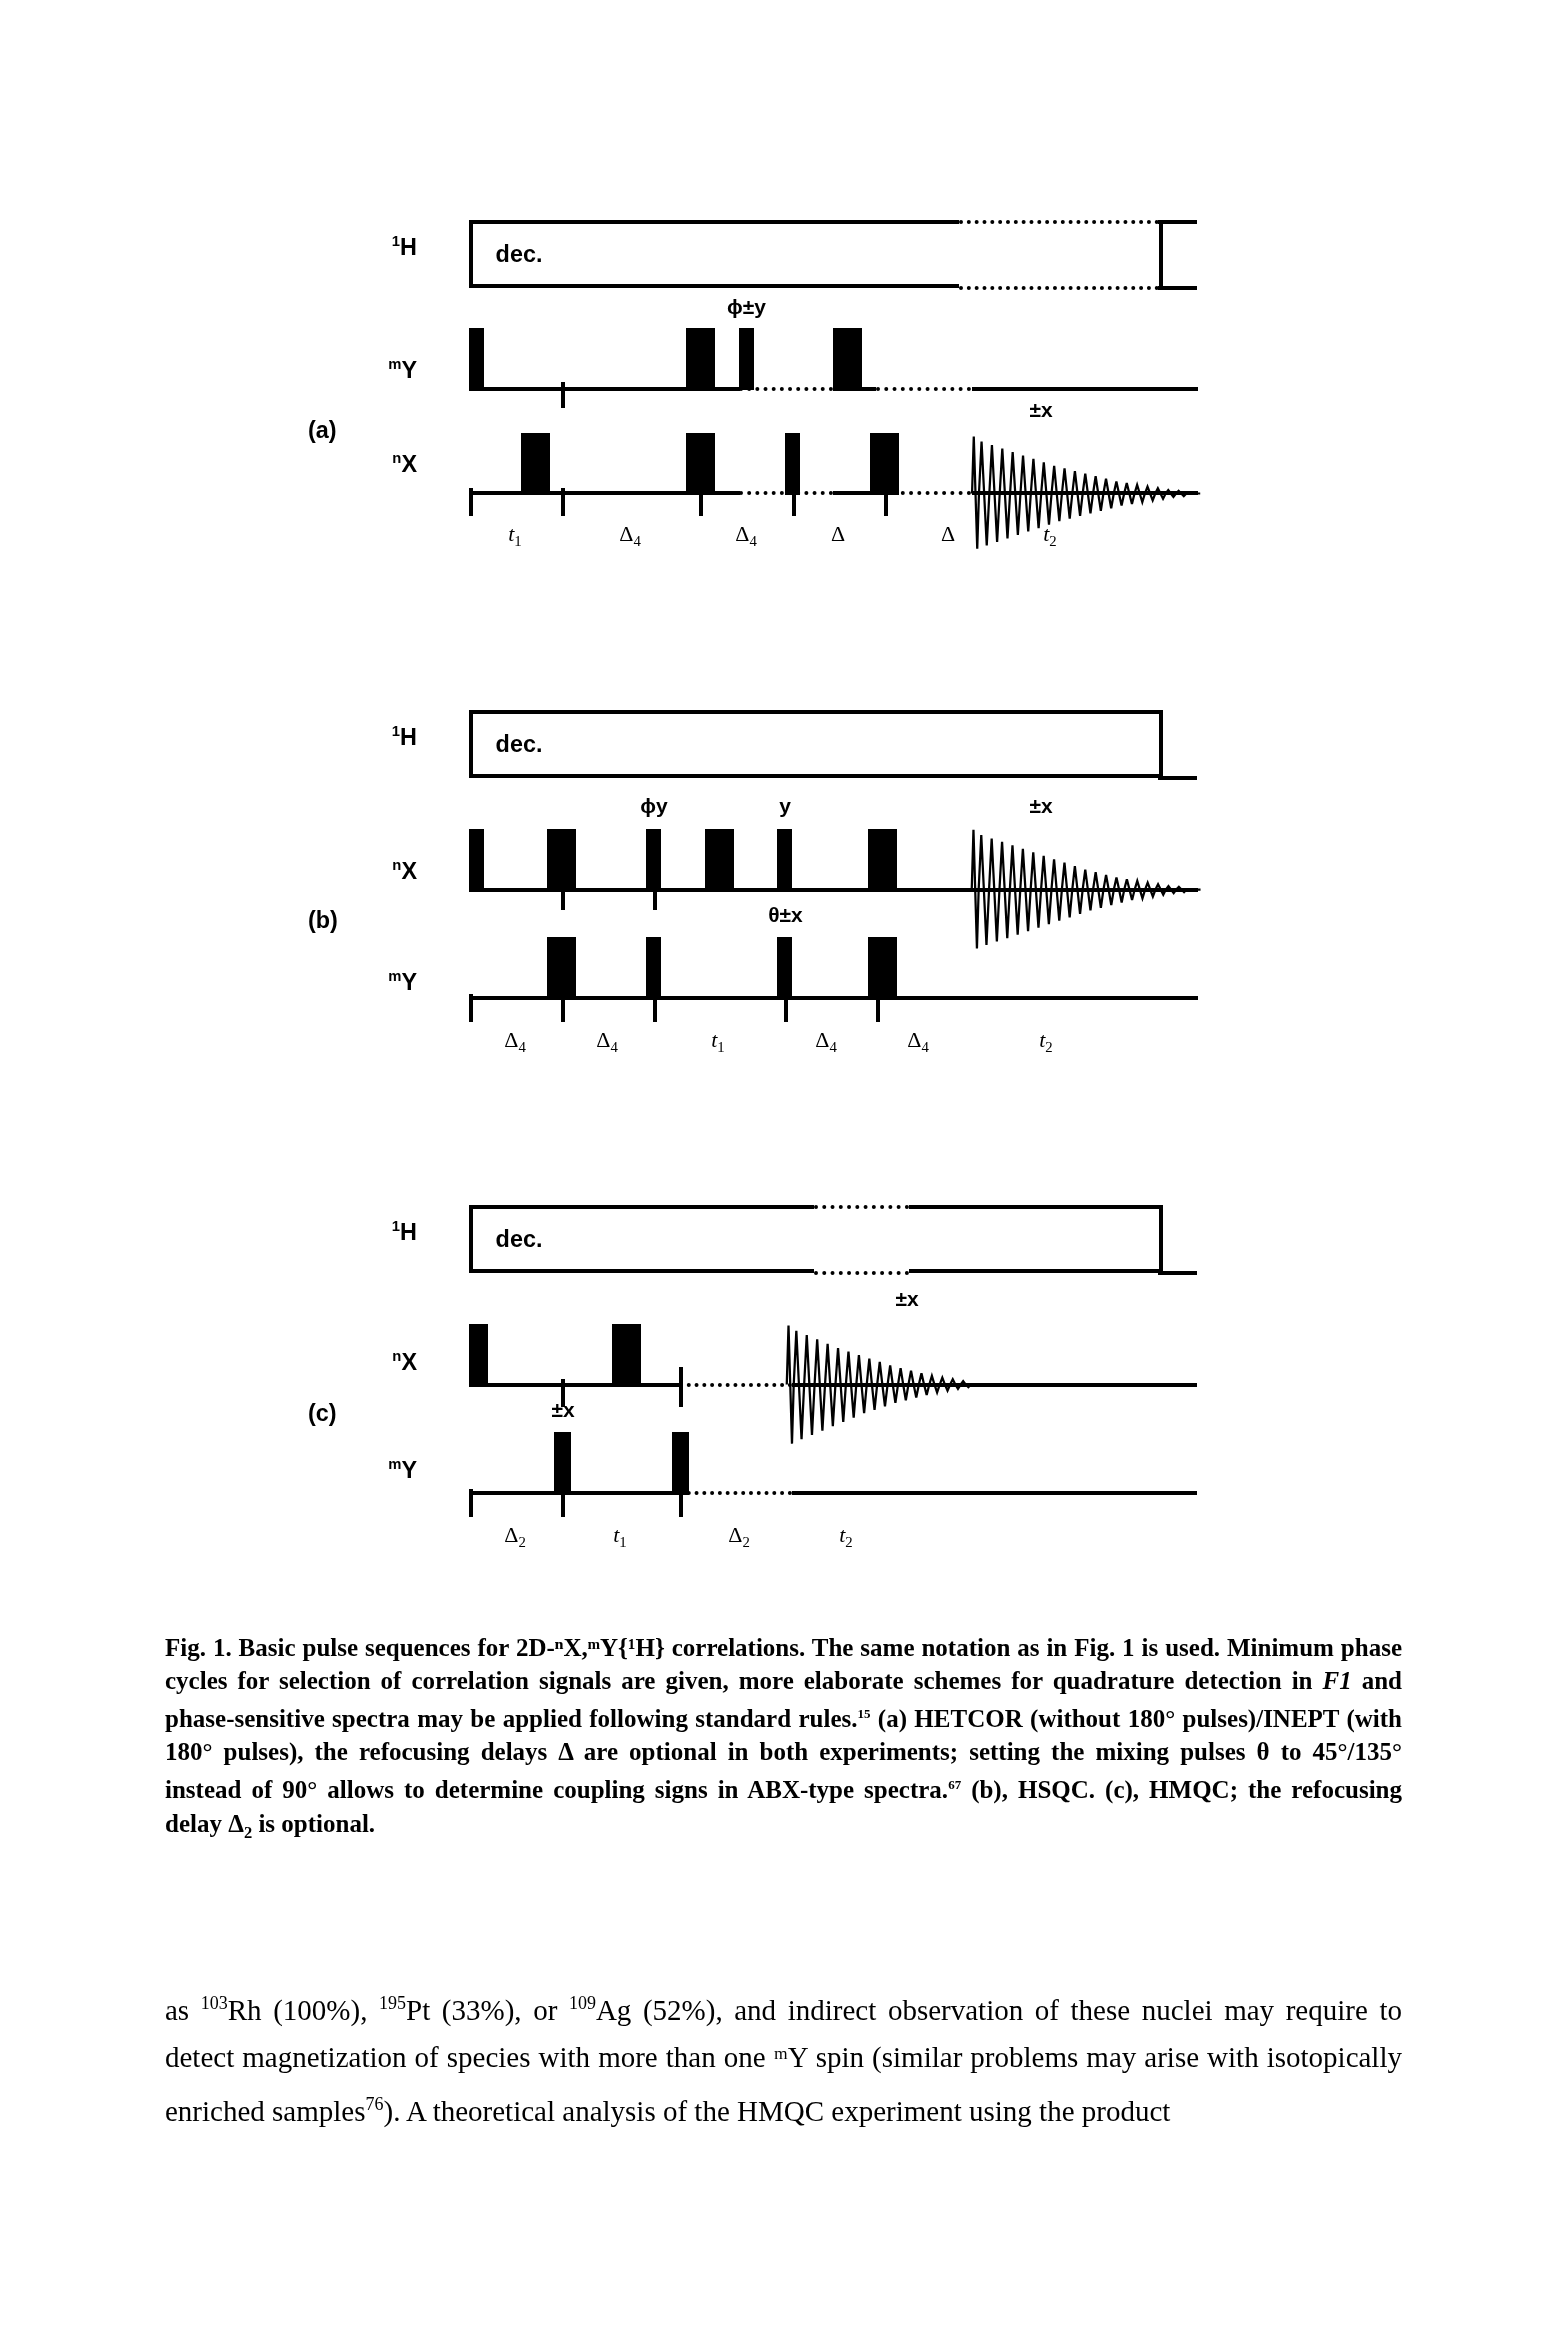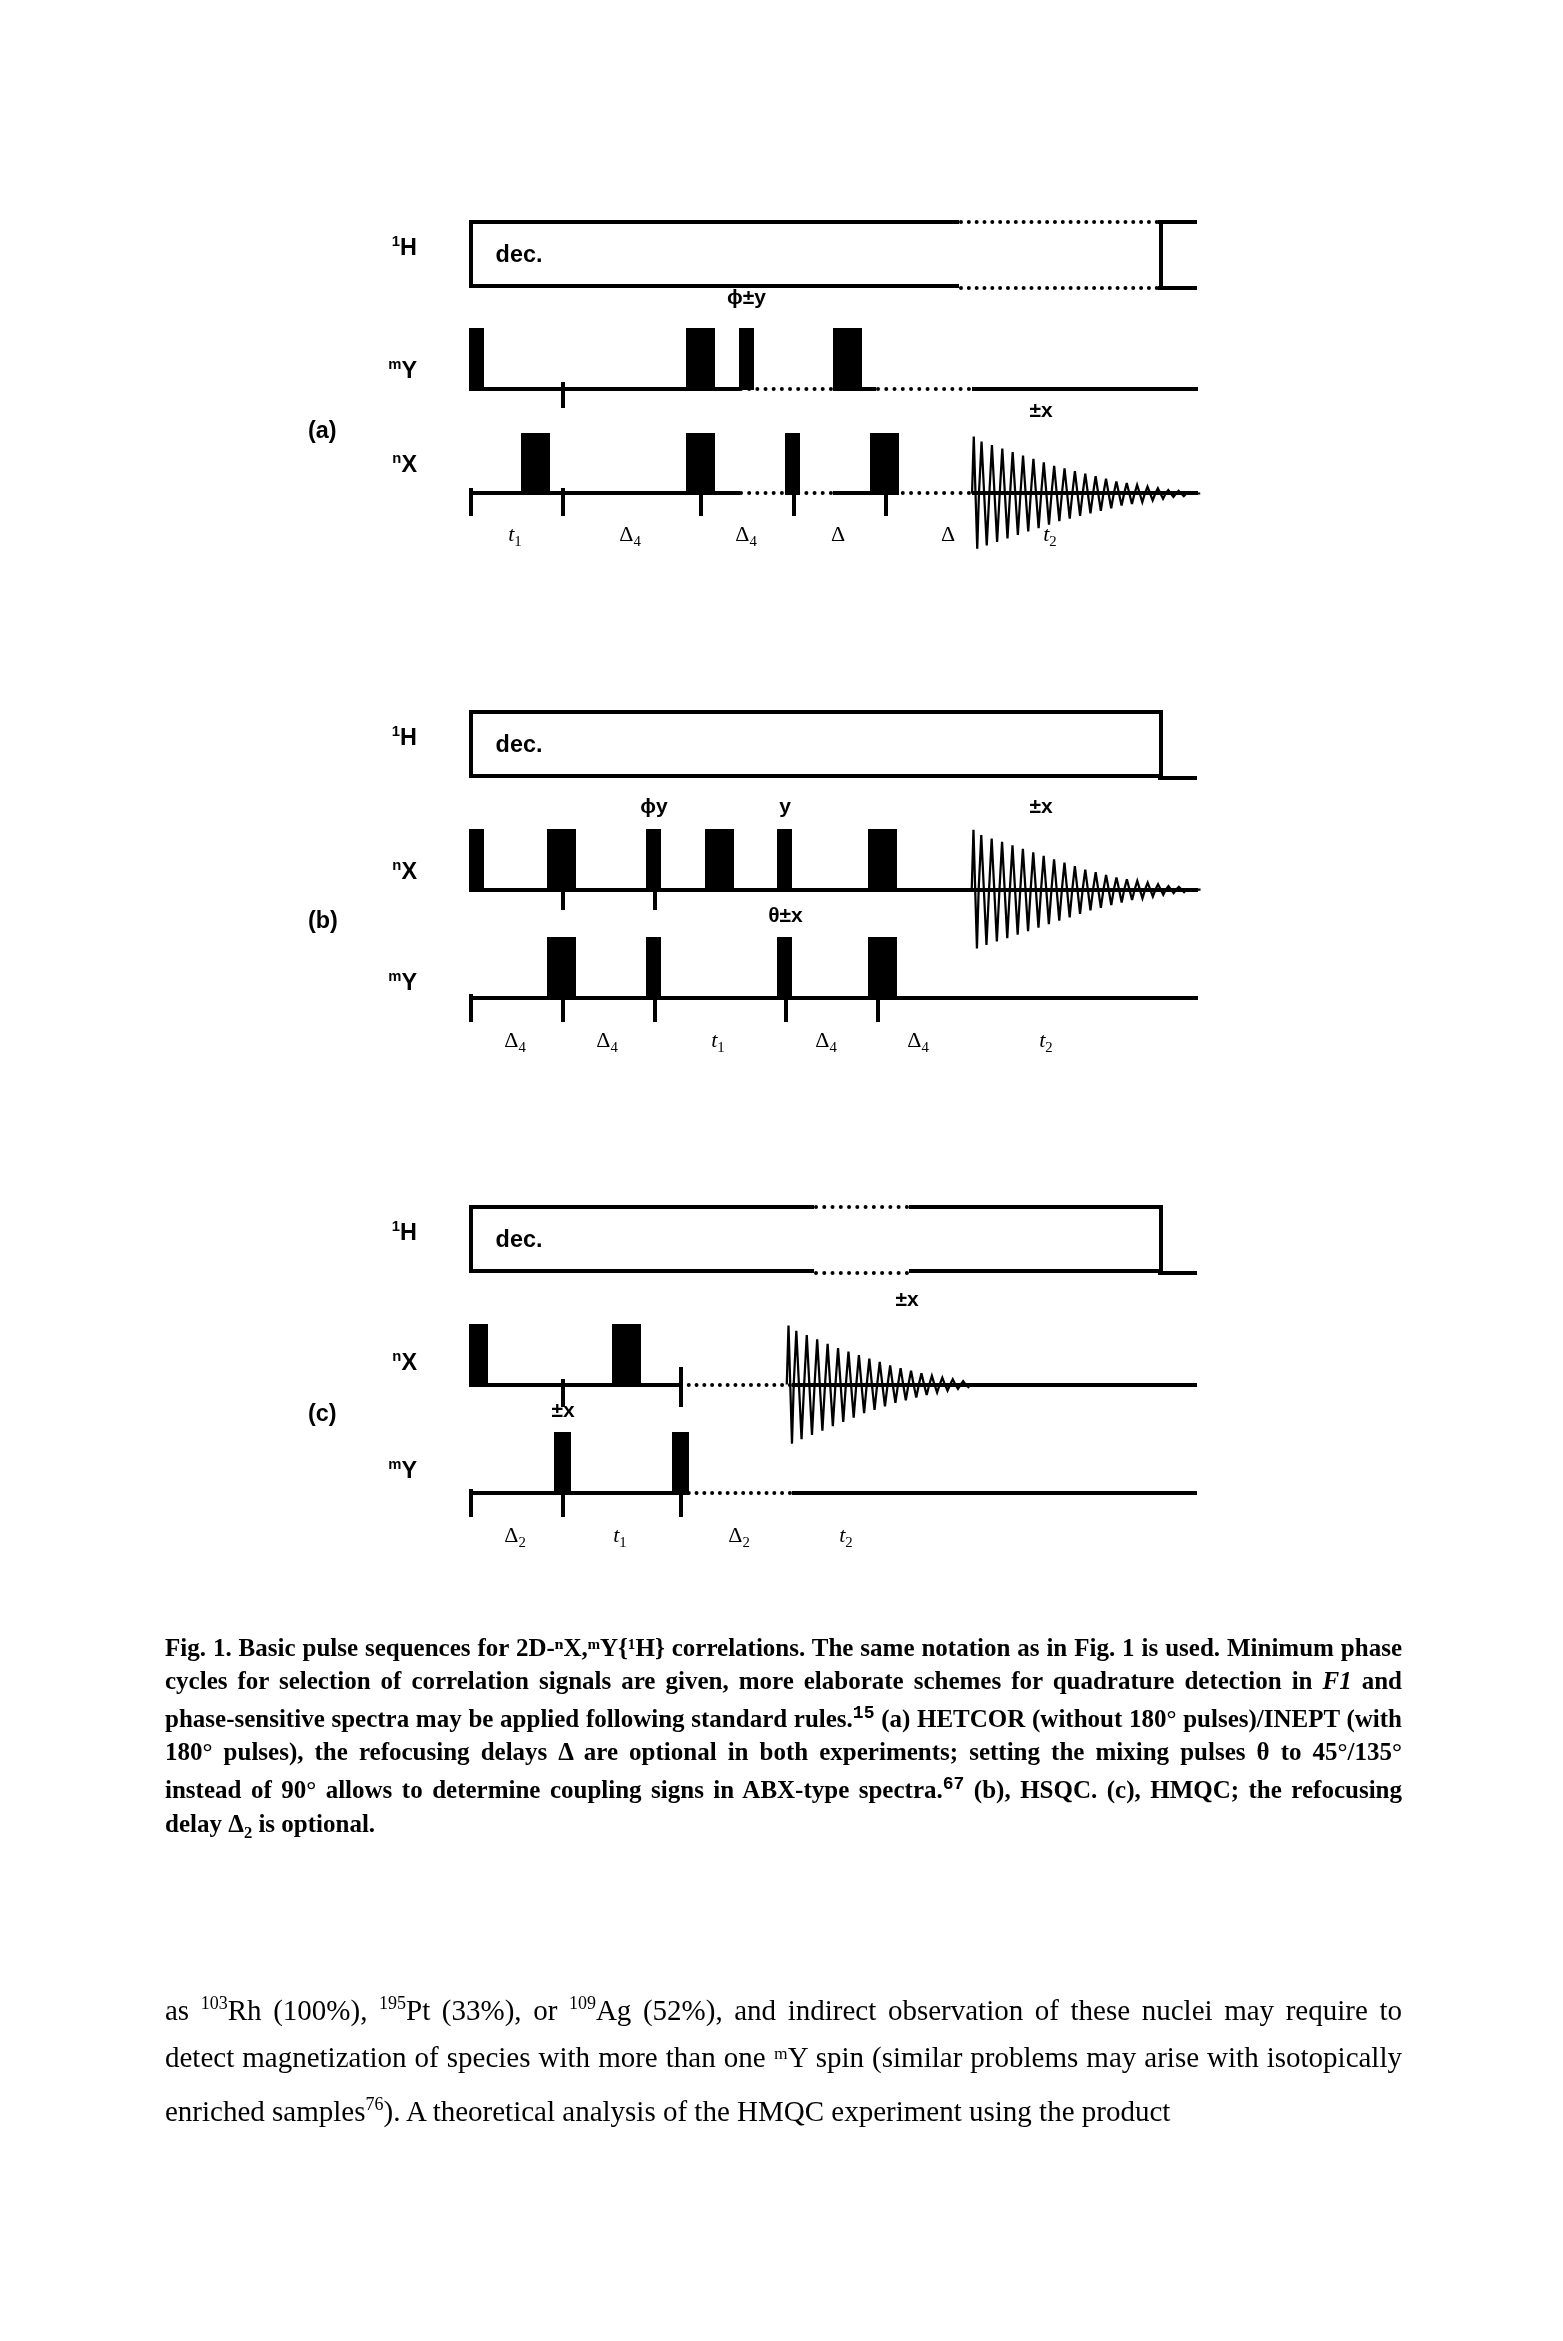--- a/index.html
+++ b/index.html
@@ -90,21 +90,21 @@
   .fid svg{display:block;}
 
   
   .caption{
     position:absolute;left:165px;top:1631px;width:1237px;
     font-family:"Liberation Serif", serif;
     font-weight:bold;
     font-size:25px;line-height:33px;
     text-align:justify;
   }
-  .caption sup{font-size:18px;vertical-align:super;font-weight:bold;font-family:Liberation Mono, monospace;}
+  .caption sup{font-size:13px;vertical-align:super;font-weight:bold;}
   .caption sub{font-size:16.5px;font-weight:bold;}
   .caption i{font-style:italic;}
 
   
   .bodytext{
     position:absolute;left:165px;top:1980px;width:1237px;
     font-family:"Liberation Serif", serif;
     font-size:29px;line-height:47px;
     text-align:justify;
   }
@@ -137,21 +137,21 @@
       <div class="axis" style="left:469px;top:187px;width:271px;"></div>
       <div class="axis dotted" style="left:739px;top:187px;width:94px;"></div>
       <div class="axis" style="left:833px;top:187px;width:43px;"></div>
       <div class="axis dotted" style="left:876px;top:187px;width:95px;"></div>
       <div class="axis" style="left:972px;top:187px;width:226px;"></div>
 
       <div class="pulse" style="left:469px;top:128px;width:14.8px;height:62px;"></div>
       <div class="pulse" style="left:686px;top:128px;width:29px;height:62px;"></div>
       <div class="pulse" style="left:739px;top:128px;width:14.8px;height:62px;"></div>
       <div class="pulse" style="left:833px;top:128px;width:29px;height:62px;"></div>
-      <div class="phase" style="left:703px;top:85px;width:87px;">ϕ±y</div>
+      <div class="phase" style="left:703px;top:95px;width:87px;">ϕ±y</div>
       <div class="tick" style="left:561px;top:182px;height:26px;"></div>
 
       <div class="chan-label" style="left:343px;top:250px;width:74px;"><sup>n</sup><span>X</span></div>
       <div class="axis" style="left:469px;top:291px;width:271px;"></div>
       <div class="axis dotted" style="left:739px;top:291px;width:94px;"></div>
       <div class="axis" style="left:833px;top:291px;width:43px;"></div>
       <div class="axis dotted" style="left:876px;top:291px;width:95px;"></div>
       <div class="axis" style="left:972px;top:291px;width:226px;"></div>
 
       <div class="pulse" style="left:521px;top:233px;width:29px;height:62px;"></div>

